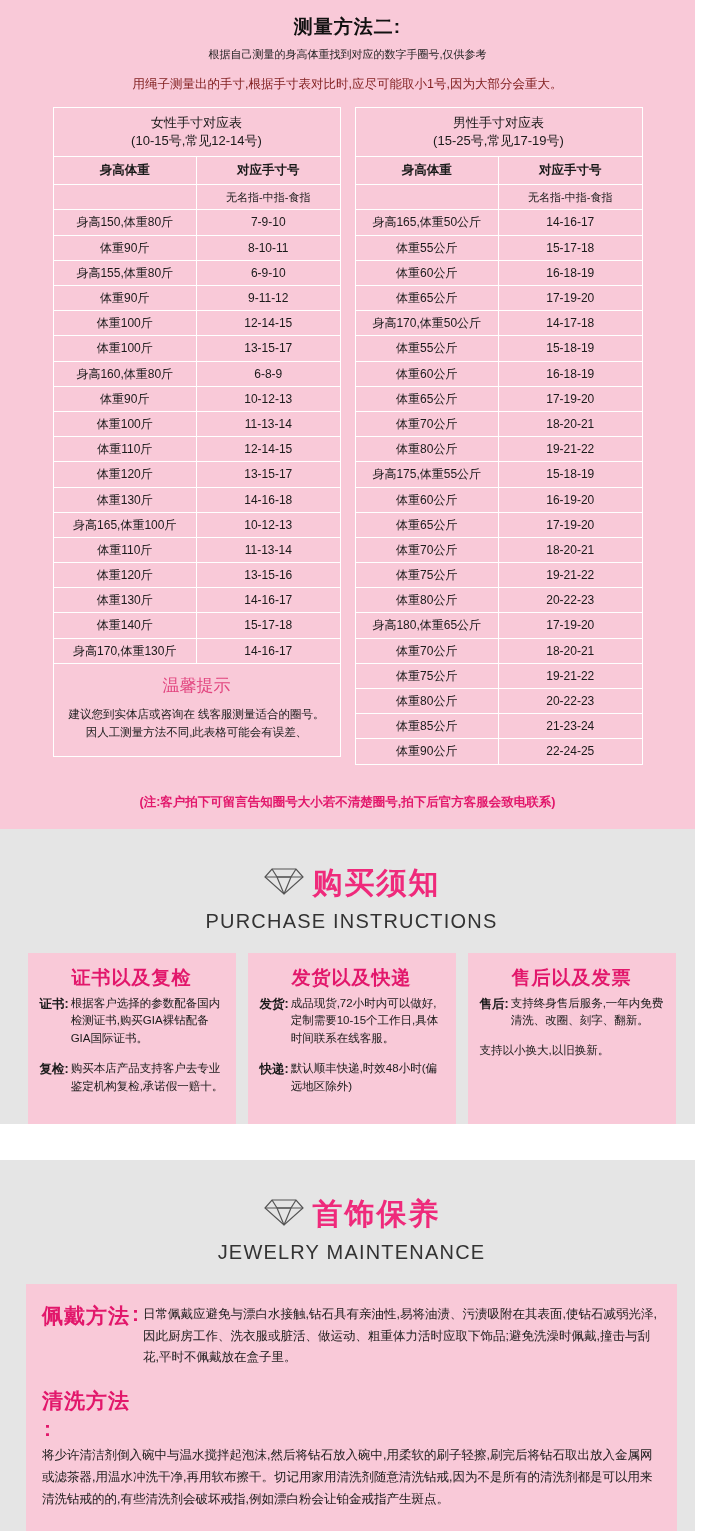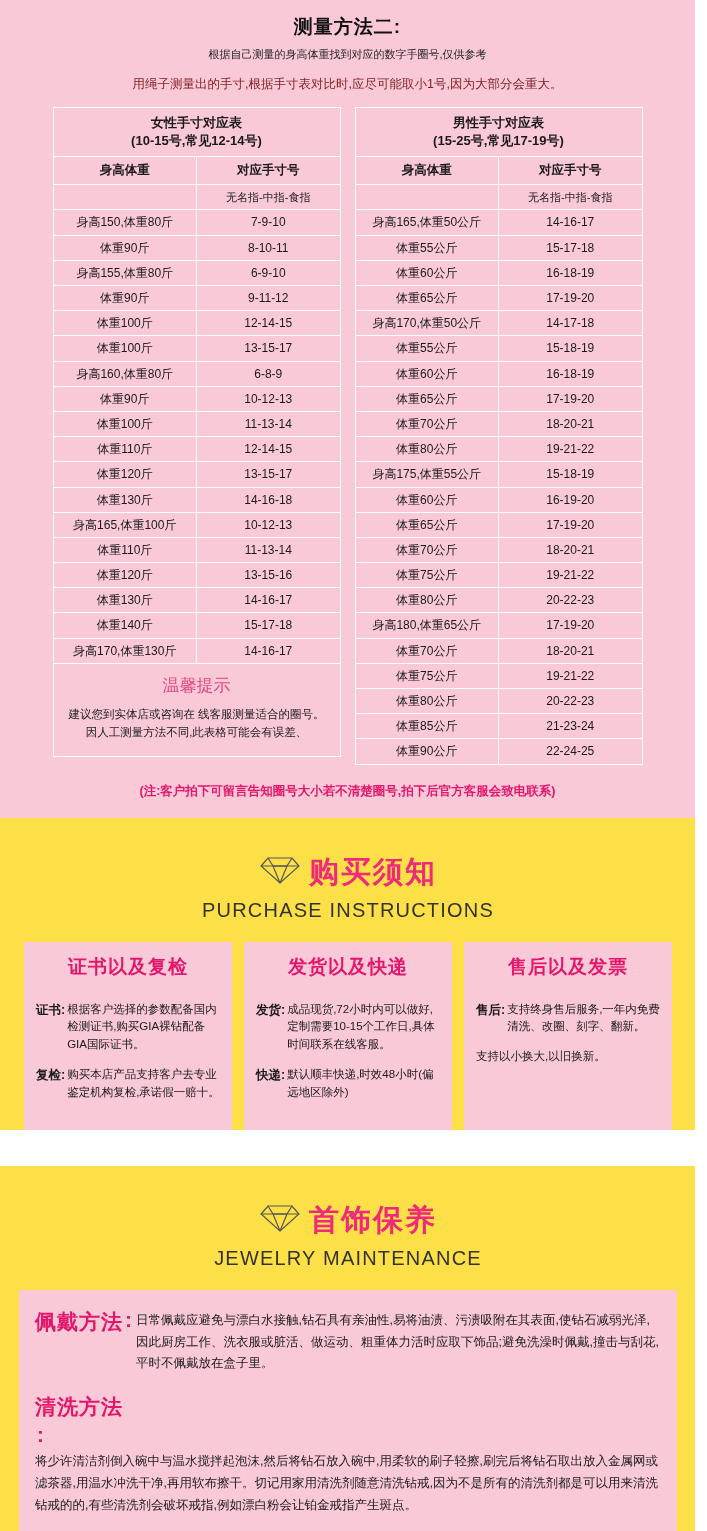--- a/index.html
+++ b/index.html
@@ -60,21 +60,21 @@
     border: 1px solid #ffffff;
     text-align: center;
     font-size: 12px;
     color: #1a1a1a;
     padding: 4px 2px;
     font-weight: normal;
     line-height: 1.35;
   }
   table.size th.head {
     font-size: 13px;
-    font-weight: bold;
+    font-weight: normal;
     padding: 6px 20px;
     line-height: 1.4;
   }
   table.size td.sub {
     font-size: 12.5px;
     font-weight: bold;
     padding: 5px 2px;
   }
   table.size td.finger {
     font-size: 11px;
@@ -97,25 +97,25 @@
     font-size: 11.5px;
     color: #222;
     line-height: 1.6;
   }
 
   .footer-note {
     text-align: center;
     font-size: 12.5px;
     color: #e2176b;
     font-weight: bold;
-    margin-top: 18px;
+    margin-top: 29px;
   }
 
   
-  .white-section { background: #fde047; padding: 34px 0 0 1px; }
+  .white-section { background: #e5e5e5; padding: 34px 0 0 8px; }
 
   .head-block { text-align: center; }
   .head-title-row {
     display: flex;
     align-items: center;
     justify-content: center;
     gap: 8px;
   }
   .diamond-ico { display: block; }
   .head-title {
@@ -141,21 +141,21 @@
   .card {
     background: #f9c9d8;
     width: 208px;
     padding: 12px 12px 16px 12px;
   }
   .card-title {
     text-align: center;
     font-size: 19px;
     font-weight: bold;
     color: #e2176b;
-    margin-bottom: 21px;
+    margin-bottom: 4px;
     letter-spacing: 1px;
   }
   .row {
     display: flex;
     margin-bottom: 12px;
     font-size: 11.5px;
     line-height: 1.55;
     color: #1a1a1a;
   }
   .row .lbl {

